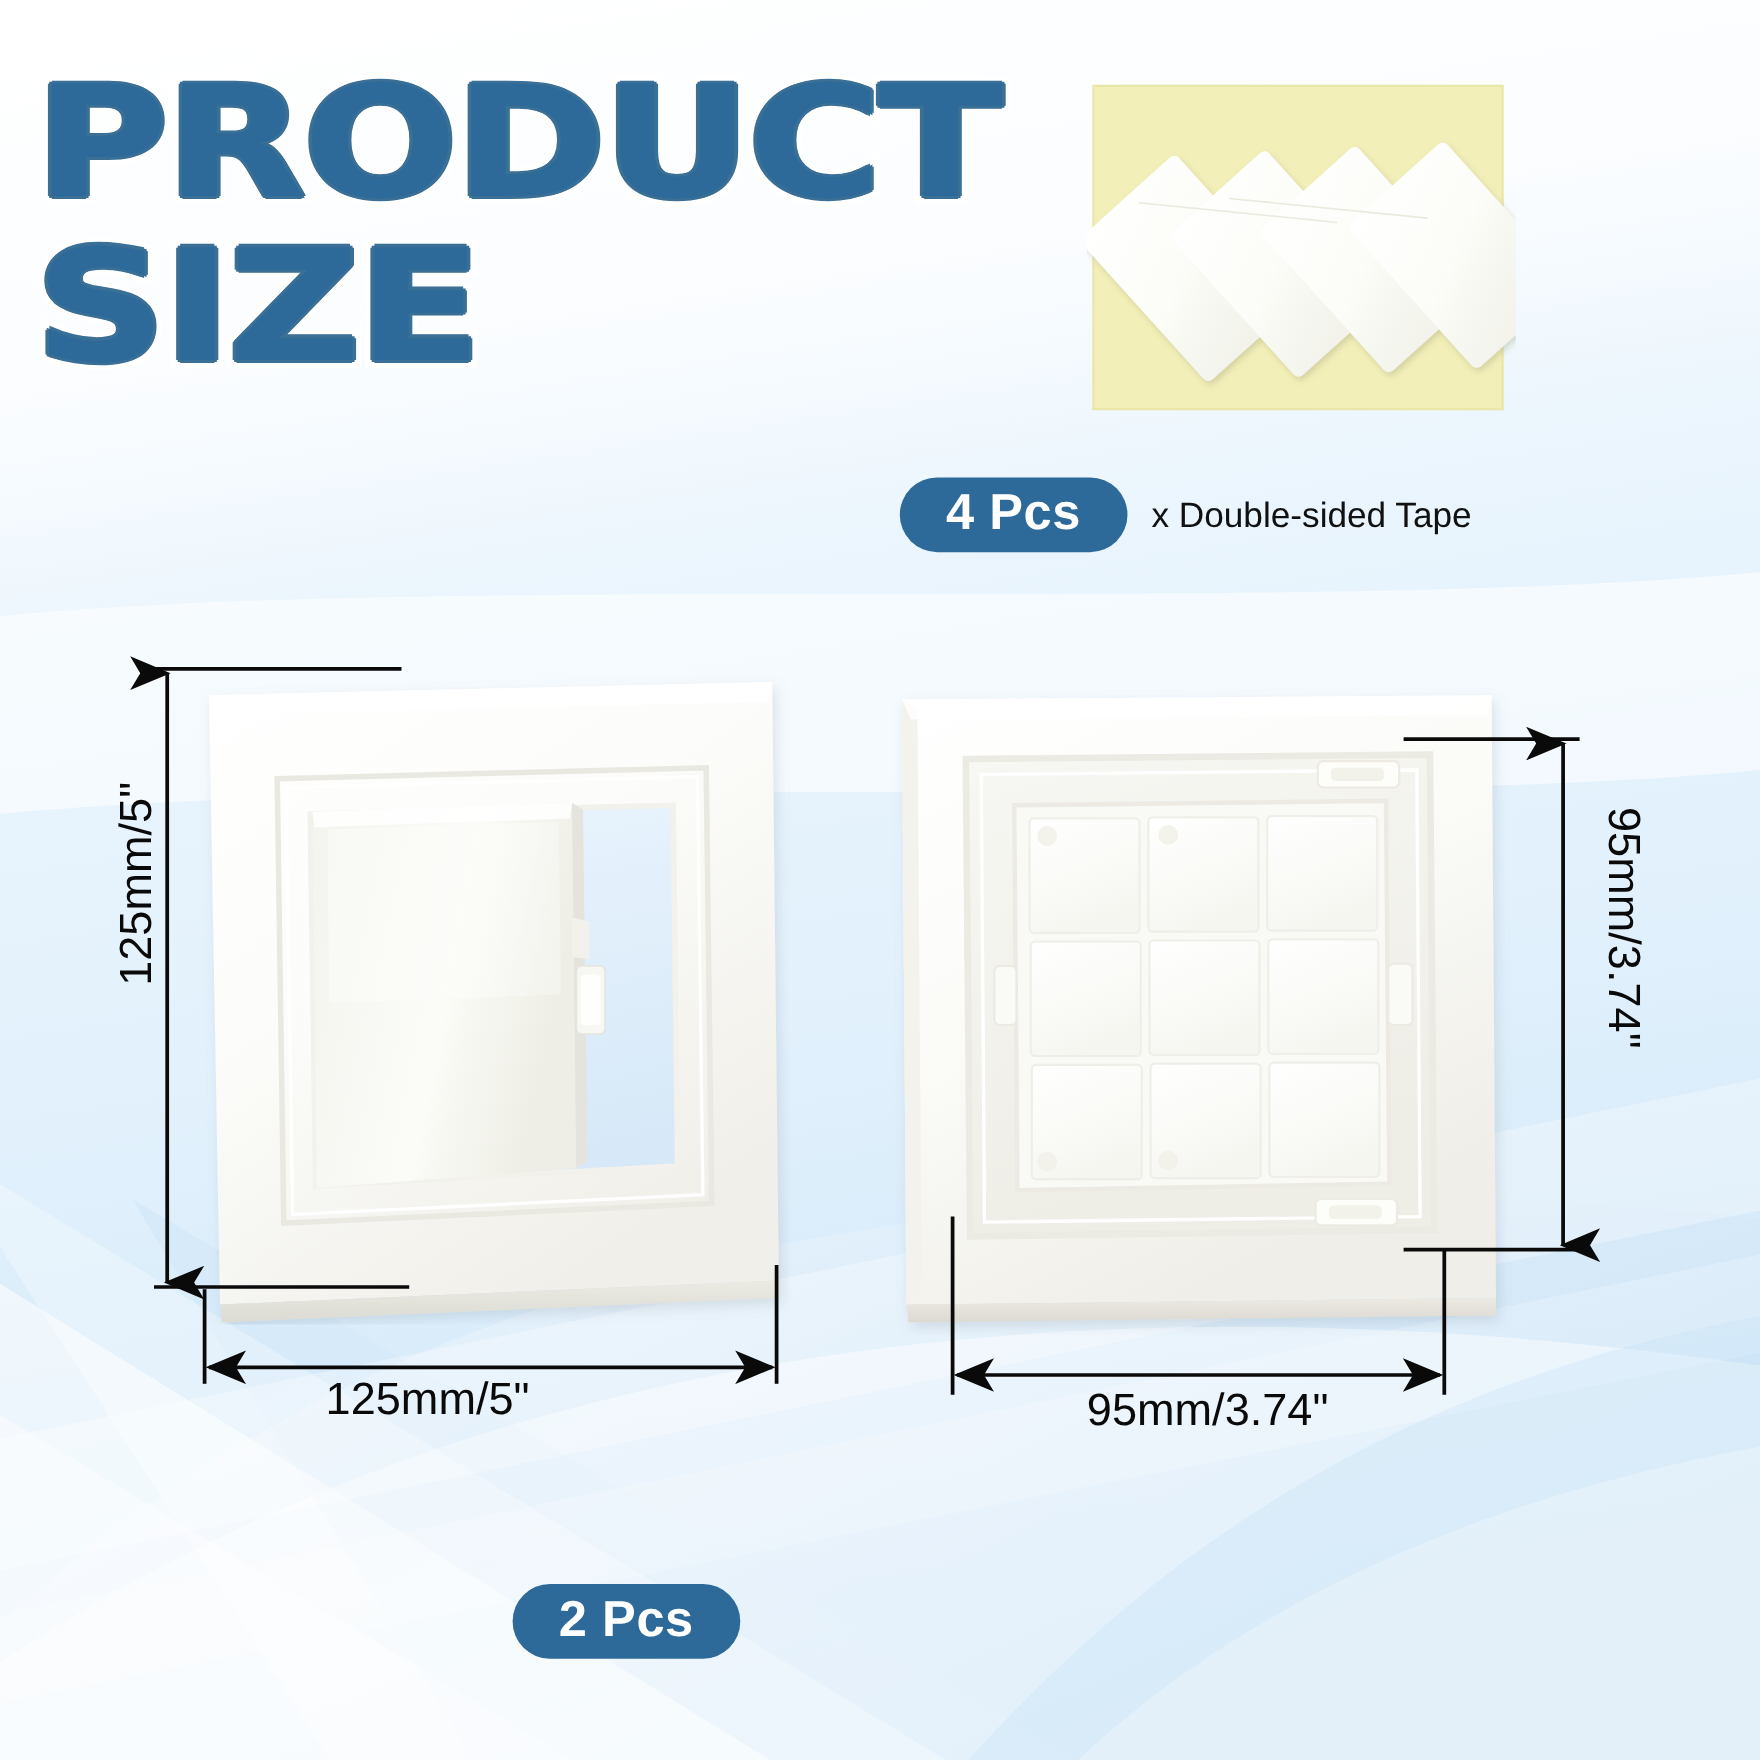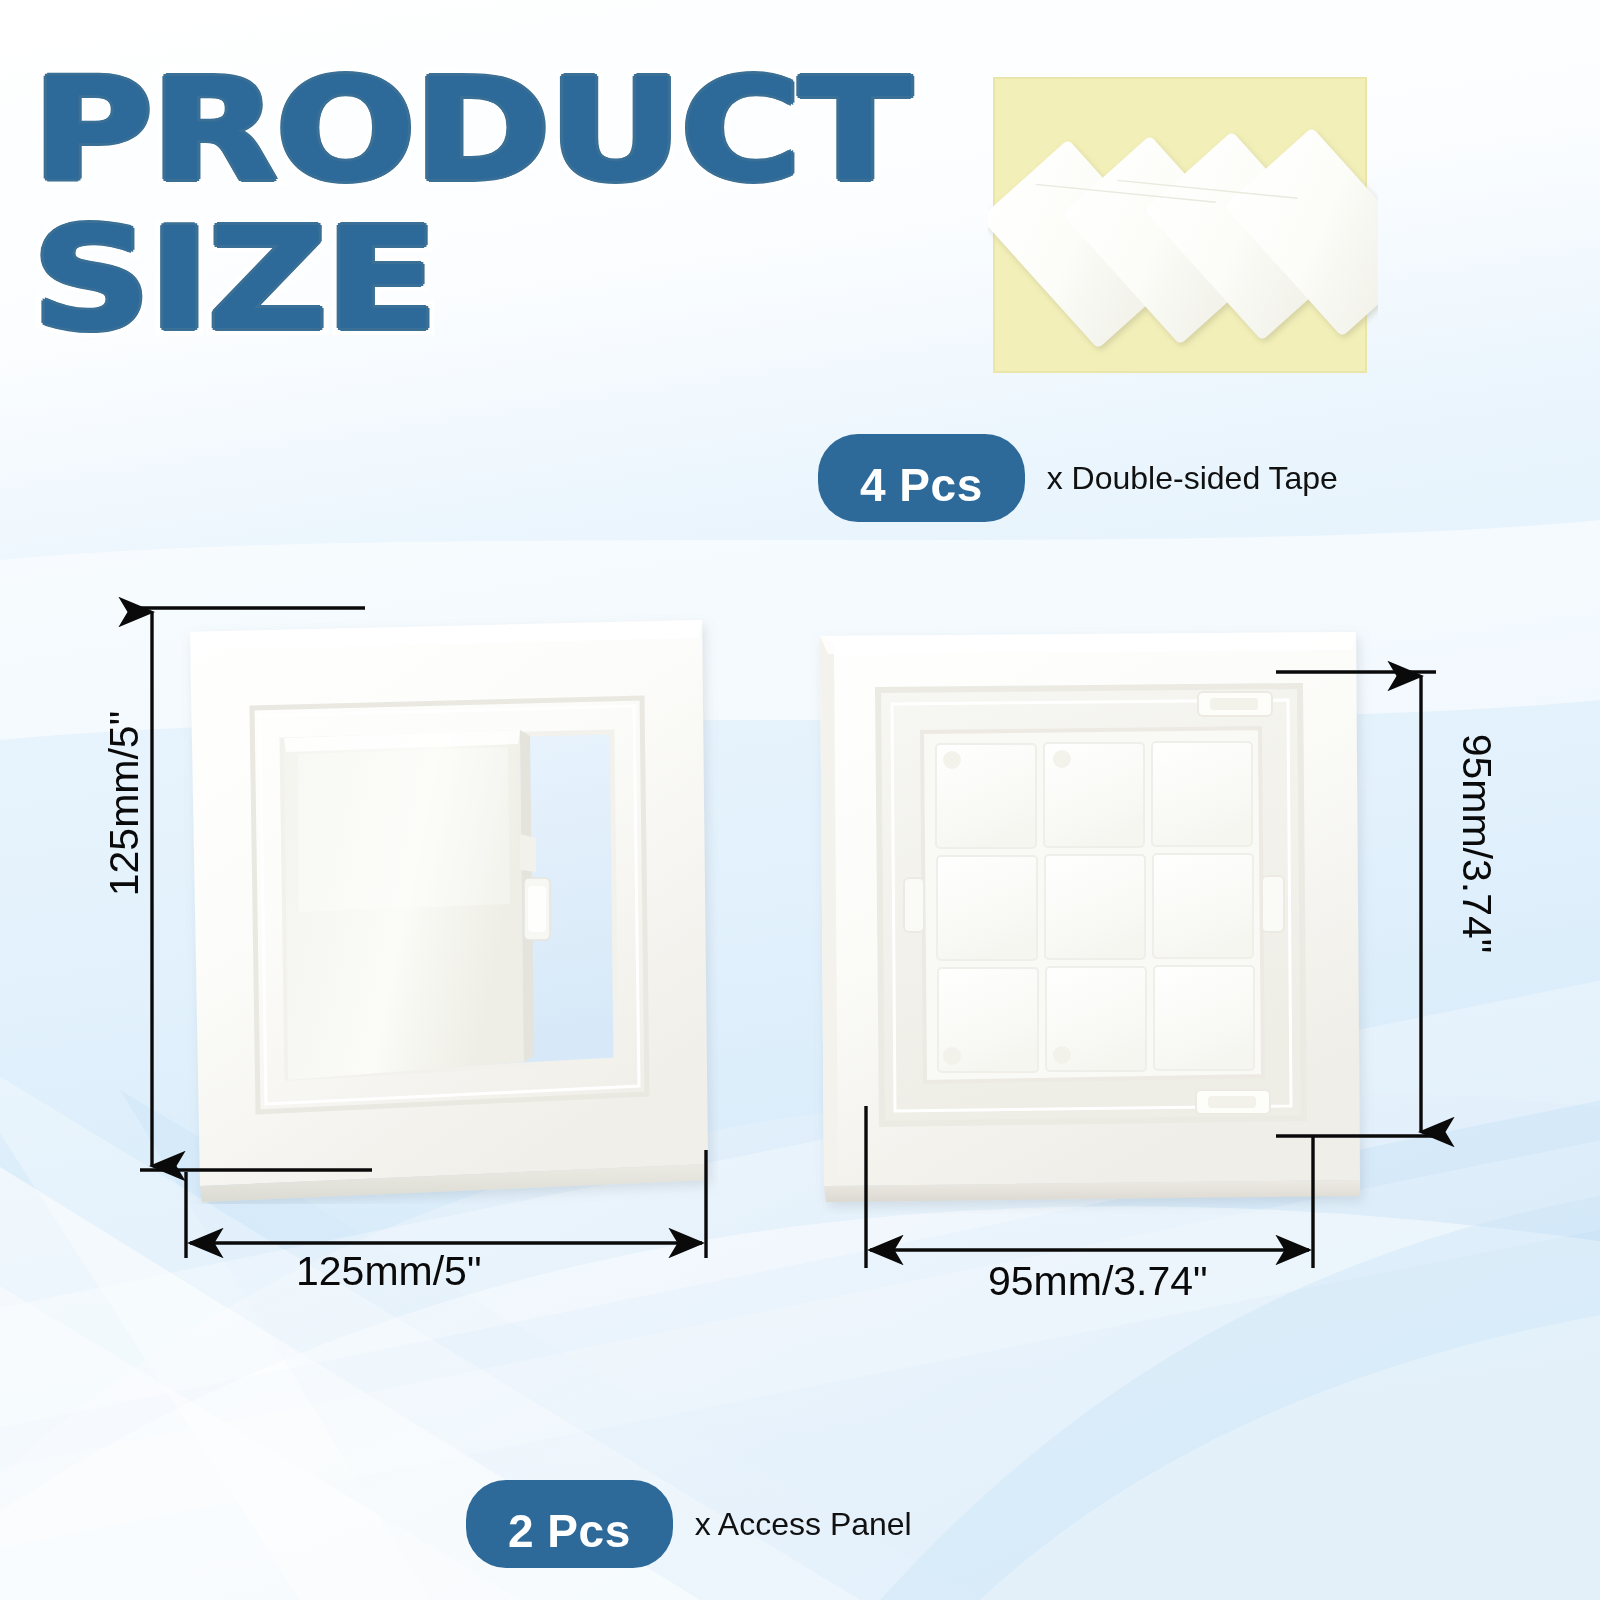--- a/index.html
+++ b/index.html
@@ -44,29 +44,29 @@
   
   #tape-photo{
     position:absolute; left:988px; top:60px; width:390px; height:330px;
     z-index:4;
   }
   #tape-photo svg{ display:block; width:100%; height:100%; }
 
   
   .badge-row{ position:absolute; display:flex; align-items:center; z-index:6; }
   #badge-tape{ left:818px; top:434px; }
-  #badge-panel{ left:466px; top:1480px; }
+  #badge-panel{ left:466px; top:1440px; }
 
   .pill{
     background:#2e6a99;
     color:#ffffff;
     font-weight:bold;
     font-size:46px;
     letter-spacing:0.5px;
-    padding:28px 42px 14px 42px;
+    padding:8px 42px 14px 42px;
     border-radius:40px;
     line-height:1;
     font-family:"Liberation Sans", sans-serif;
   }
   .pill-suffix{
     color:#111111;
     font-size:32px;
     margin-left:22px;
     font-family:"Liberation Sans", sans-serif;
     white-space:nowrap;
@@ -369,14 +369,13 @@
 <div class="dim-label" id="label-left-v">125mm/5"</div>
 
 <div class="dim-label" id="label-left-h">125mm/5"</div>
 
 <div class="dim-label" id="label-right-v">95mm/3.74"</div>
 
 <div class="dim-label" id="label-right-h">95mm/3.74"</div>
 
 <div class="badge-row" id="badge-panel">
   <span class="pill">2 Pcs</span>
-  <span class="pill-suffix">x Access Panel</span>
 </div>
 
 </body></html>

